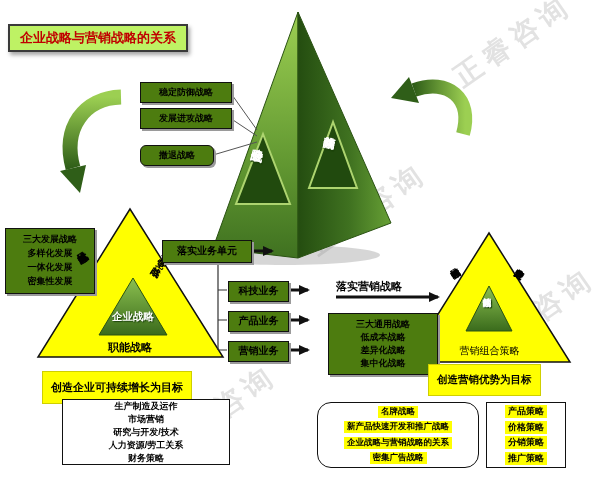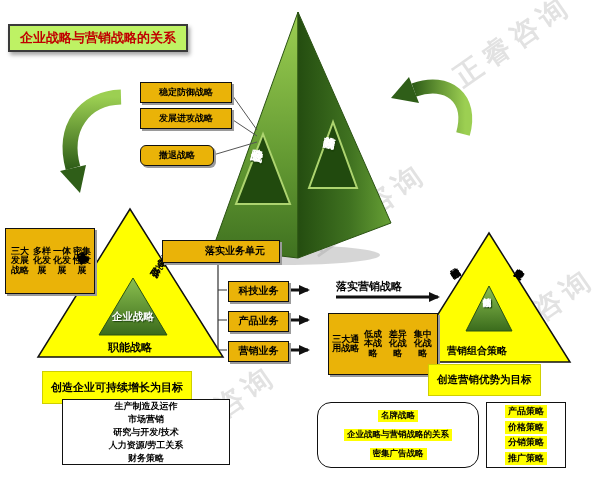--- a/index.html
+++ b/index.html
@@ -5,27 +5,27 @@
   html,body{margin:0;padding:0;background:#fff;}
   .stage{position:relative;width:600px;height:486px;background:#ffffff;overflow:hidden;
          font-family:"Liberation Sans","DejaVu Sans",sans-serif;color:#000;}
   .wm{position:absolute;z-index:0;color:#d9d9d9;opacity:.75;font-size:28px;font-weight:bold;
       letter-spacing:6px;transform:rotate(-35deg);white-space:nowrap;}
   .overlay{position:absolute;left:0;top:0;z-index:1;}
   .txt{position:absolute;z-index:2;}
   .title{position:absolute;left:8px;top:24px;z-index:3;background:#bef264;border:2px solid #3a3a3a;
          color:#c00000;font-weight:bold;font-size:13px;padding:3px 10px;
          box-shadow:2px 3px 4px rgba(0,0,0,.35);white-space:nowrap;}
-  .ybox{position:absolute;z-index:2;background:#eab308;border:1px solid #111;
+  .ybox{position:absolute;z-index:2;background:#4d7c0f;border:1px solid #111;
         box-shadow:2px 2px 0 #9a9a9a;font-weight:bold;color:#000;
         display:flex;align-items:center;justify-content:center;text-align:center;line-height:1.05;}
   .panel{position:absolute;z-index:2;background:#ffffff;border:1px solid #111;
          display:flex;flex-direction:column;justify-content:space-evenly;align-items:center;
          text-align:center;font-weight:bold;}
-  .col{display:flex;flex-direction:row;justify-content:space-evenly;align-items:center;height:100%;width:100%;}
+  .col{display:flex;flex-direction:column;justify-content:space-evenly;align-items:center;height:100%;width:100%;}
   .hl{background:#ffff00;padding:0 3px;white-space:nowrap;}
   .vtext{position:absolute;z-index:2;writing-mode:vertical-rl;text-orientation:upright;
          font-weight:bold;white-space:nowrap;line-height:1;}
   .goal{position:absolute;z-index:2;background:#ffff00;border:1px solid #cfcf00;
         font-weight:bold;white-space:nowrap;padding:8px 8px;}
   .bold{font-weight:bold;font-family:Liberation Mono, monospace;}
 </style>
 </head>
 <body>
 
@@ -110,51 +110,52 @@
       <div>密集性发展</div>
     </div>
   </div>
 
   <div class="vtext" style="left:70px;top:247px;font-size:10px;transform:rotate(-33deg);">总体战略目标</div>
   <div class="vtext" style="left:164px;top:242px;font-size:9.5px;transform:rotate(33deg);">业务(竞争)战略</div>
   <div class="txt" style="left:98px;top:310px;width:70px;text-align:center;color:#fff;font-weight:bold;font-size:10.5px;text-shadow:1px 1px 1px #1d430c;">企业战略</div>
   <div class="txt" style="left:95px;top:340px;width:70px;text-align:center;font-weight:bold;font-size:11px;">职能战略</div>
   <div class="goal" style="left:42px;top:371px;font-size:11px;">创造企业可持续增长为目标</div>
 
-  <div class="ybox" style="left:162px;top:240px;width:88px;height:21px;font-size:10px;padding-left:28px;">落实业务单元</div>
+  <div class="ybox" style="left:162px;top:240px;width:88px;height:21px;font-size:10px;">落实业务单元</div>
   <div class="ybox" style="left:228px;top:281px;width:59px;height:19px;font-size:10px;">科技业务</div>
   <div class="ybox" style="left:228px;top:341px;width:59px;height:19px;font-size:10px;">营销业务</div>
   <div class="ybox" style="left:228px;top:311px;width:59px;height:19px;font-size:10px;">产品业务</div>
   <div class="txt bold" style="left:336px;top:279px;font-size:11px;">落实营销战略</div>
 
   <div class="ybox" style="left:328px;top:313px;width:104px;height:56px;font-size:9px;padding:2px;">
     <div class="col">
       <div>三大通用战略</div>
       <div>低成本战略</div>
       <div>差异化战略</div>
       <div>集中化战略</div>
     </div>
   </div>
 
   <div class="vtext" style="left:444px;top:264px;font-size:9px;transform:rotate(-33deg);">营销战略目标</div>
   <div class="vtext" style="left:521px;top:264px;font-size:9px;transform:rotate(33deg);">定位竞争策略</div>
   <div class="vtext" style="left:483px;top:291px;font-size:8.5px;color:#fff;text-shadow:1px 1px 1px #1d430c;">营销战略</div>
-  <div class="txt" style="left:447px;top:344px;width:85px;font-weight:bold;font-size:10px;">营销组合策略</div>
+  <div class="txt" style="left:447px;top:344px;width:85px;text-align:center;font-weight:normal;font-size:10px;">营销组合策略</div>
   <div class="goal" style="left:428px;top:364px;font-size:10.5px;">创造营销优势为目标</div>
 
   <div class="panel" style="left:62px;top:399px;width:166px;height:64px;font-size:9px;">
     <div>生产制造及运作</div>
     <div>市场营销</div>
     <div>研究与开发/技术</div>
     <div>人力资源/劳工关系</div>
     <div>财务策略</div>
   </div>
 
   <div class="panel" style="left:317px;top:402px;width:160px;height:64px;font-size:8.5px;border-radius:14px;">
     <div class="hl">名牌战略</div>
+    <div class="hl">新产品快速开发和推广战略</div>
     <div class="hl">企业战略与营销战略的关系</div>
     <div class="hl">密集广告战略</div>
   </div>
 
   <div class="panel" style="left:486px;top:402px;width:78px;height:64px;font-size:9px;text-align:center;">
     <div class="hl">产品策略</div>
     <div class="hl">价格策略</div>
     <div class="hl">分销策略</div>
     <div class="hl">推广策略</div>
   </div>

